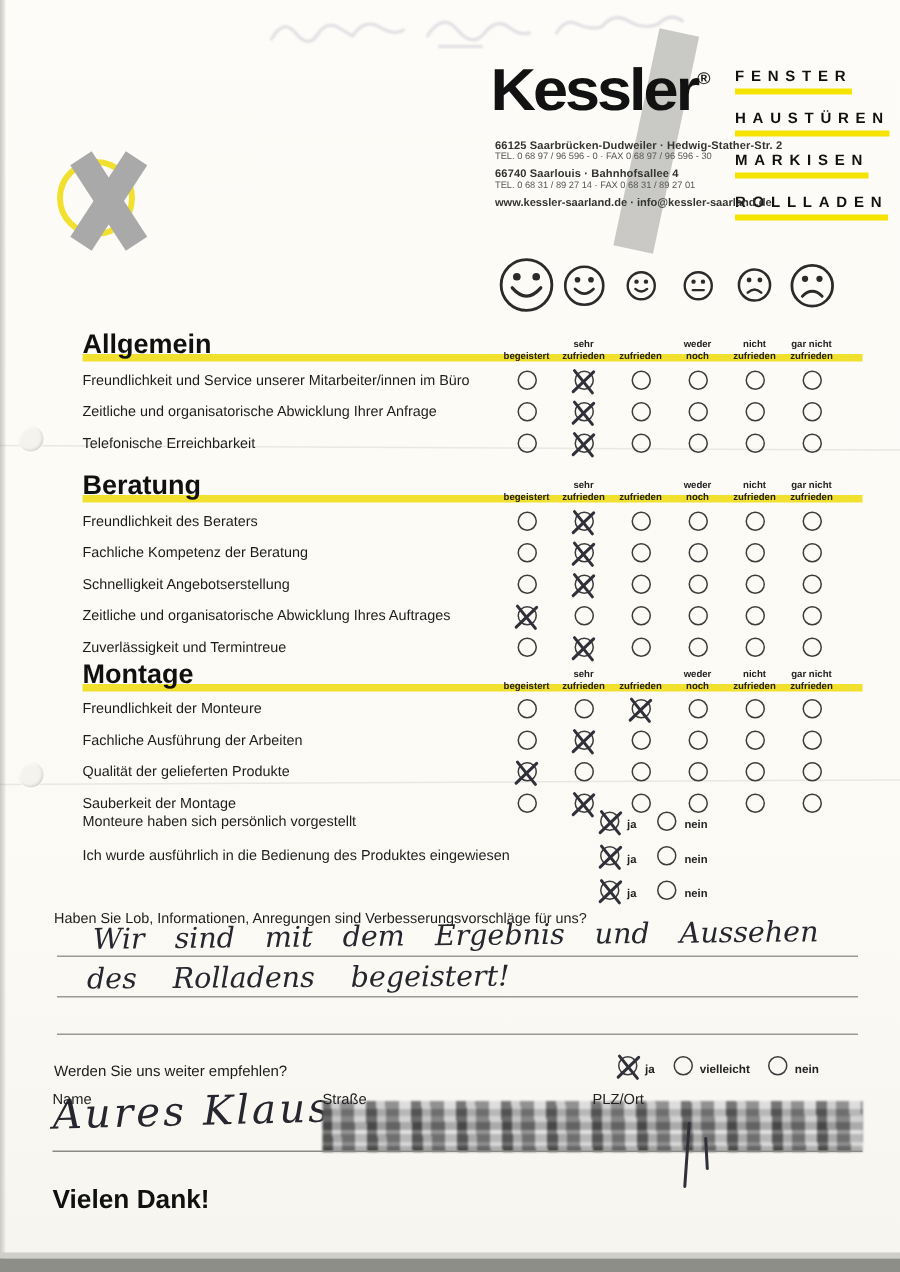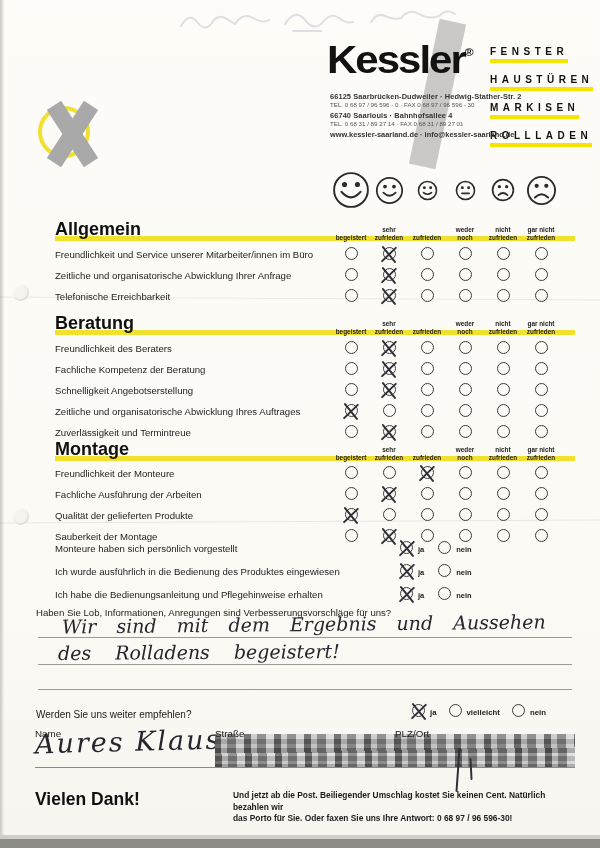--- a/index.html
+++ b/index.html
@@ -603,21 +603,20 @@
             </span>
             <span class="opt-label">ja</span>
           </span>
         <span class="opt">
             <span class="circle"></span>
             <span class="opt-label">nein</span>
           </span>
       </div>
     </div>
     <div class="ynrow">
-      <span class="rlabel">Ich habe die Bedienungsanleitung und Pflegehinweise erhalten</span>
       <div class="yn-opts">
         <span class="opt">
             <span class="circle">
               <span class="xmark"></span>
             </span>
             <span class="opt-label">ja</span>
           </span>
         <span class="opt">
             <span class="circle"></span>
             <span class="opt-label">nein</span>
@@ -654,20 +653,16 @@
   <div class="hand signature">Aures Klaus</div>
   <div class="blur-strip"></div>
   <div class="contact-rule"></div>
   <div class="fld" style="left:35px;">Name</div>
   <div class="fld" style="left:215px;">Straße</div>
   <div class="fld" style="left:395px;">PLZ/Ort</div>
   <div class="pen-stroke" style="left:457px;top:748px;height:44px;transform:rotate(4deg);"></div>
   <div class="pen-stroke" style="left:470px;top:758px;height:22px;transform:rotate(-3deg);"></div>
 
   <div class="thanks">Vielen Dank!</div>
-  <div class="note">
-    <div>Und jetzt ab die Post. Beiliegender Umschlag kostet Sie keinen Cent. Natürlich bezahlen wir</div>
-    <div>das Porto für Sie. Oder faxen Sie uns Ihre Antwort: 0 68 97 / 96 596-30!</div>
-  </div>
 
   <div class="scan-edge-bottom2"></div>
   <div class="scan-edge-bottom"></div>
 </div>
 
 </body></html>

